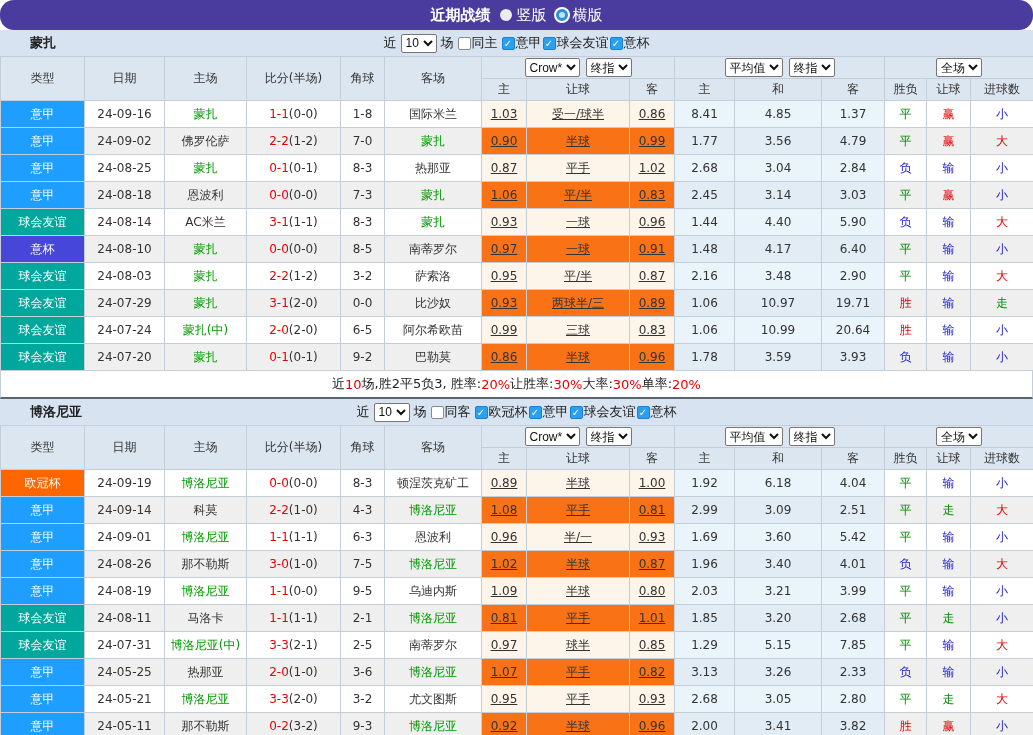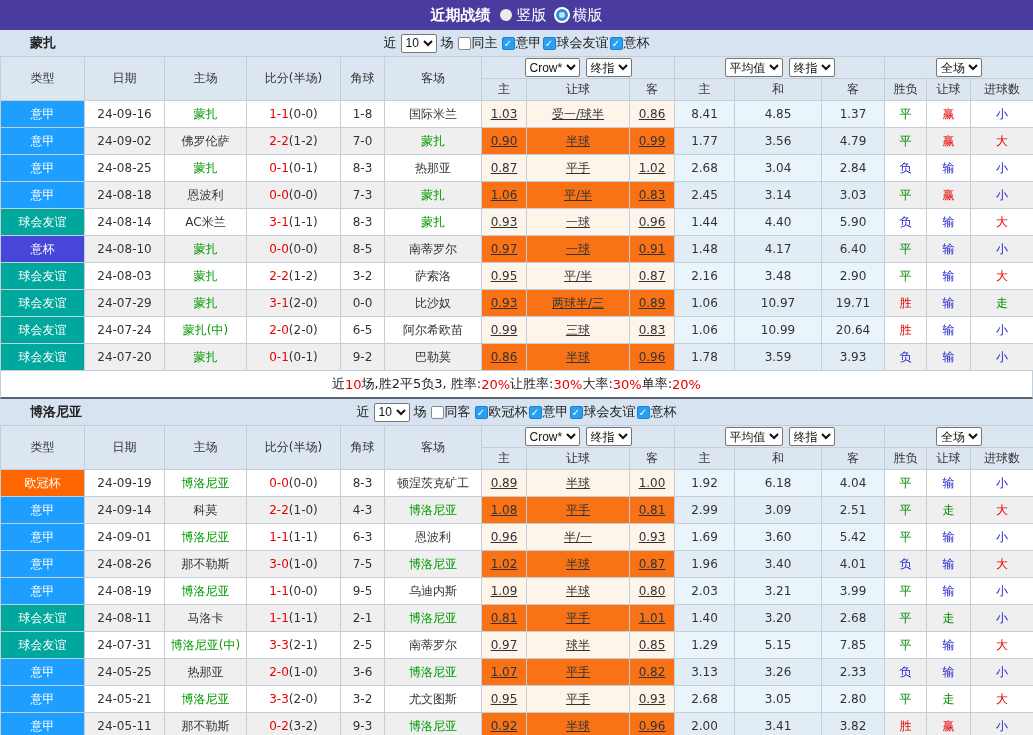--- a/index.html
+++ b/index.html
@@ -1,20 +1,20 @@
 <!DOCTYPE html>
 <html><head>
 <meta charset="utf-8">
 <style>
   html,body{margin:0;padding:0;background:#fff;}
   body{font-family:"DejaVu Sans","Liberation Sans",sans-serif;}
   .page{width:1033px;}
 
   
-  .topbar{height:30px;background:#4a3c9f;display:flex;align-items:center;justify-content:center;gap:9px;color:#fff;}
+  .topbar{height:30px;background:#4a3c9f;display:flex;align-items:center;justify-content:center;gap:9px;color:#fff;border-radius:14px;}
   .topbar .title{font-size:15px;font-weight:bold;}
   .radio-group{display:flex;align-items:center;gap:5px;font-size:15px;}
   .radio{display:inline-block;width:12px;height:12px;border-radius:50%;background:#ececec;}
   .radio.sel{width:6px;height:6px;background:#bfe3fb;border:3px solid #2b8fd8;box-shadow:0 0 0 2px #fff;}
   .radio-label{cursor:default;}
 
   
   .section-bar{height:26px;background:#d7e3f0;position:relative;display:flex;align-items:center;}
   .team{position:absolute;left:30px;font-size:13px;font-weight:bold;color:#222;}
   .filter{margin:0 auto;display:flex;align-items:center;gap:4px;font-size:13px;color:#222;}
@@ -491,21 +491,21 @@
             <tr class="alt">
               <td class="type" style="background: rgb(0, 167, 157);">球会友谊</td>
               <td>24-08-11</td>
               <td><span>马洛卡</span></td>
               <td><span class="score-main">1-1</span><span class="score-half">(1-1)</span></td>
               <td>2-1</td>
               <td><span class="self-team">博洛尼亚</span></td>
               <td class="crow">0.81</td>
               <td class="crow">平手</td>
               <td class="crow">1.01</td>
-              <td class="avg">1.40</td>
+              <td class="avg">1.85</td>
               <td class="avg">3.20</td>
               <td class="avg">2.68</td>
               <td style="color: rgb(0, 136, 0);">平</td>
               <td style="color: rgb(0, 136, 0);">走</td>
               <td style="color: rgb(34, 34, 204);">小</td>
             </tr>
             <tr>
               <td class="type" style="background: rgb(0, 167, 157);">球会友谊</td>
               <td>24-07-31</td>
               <td><span class="self-team">博洛尼亚(中)</span></td>

